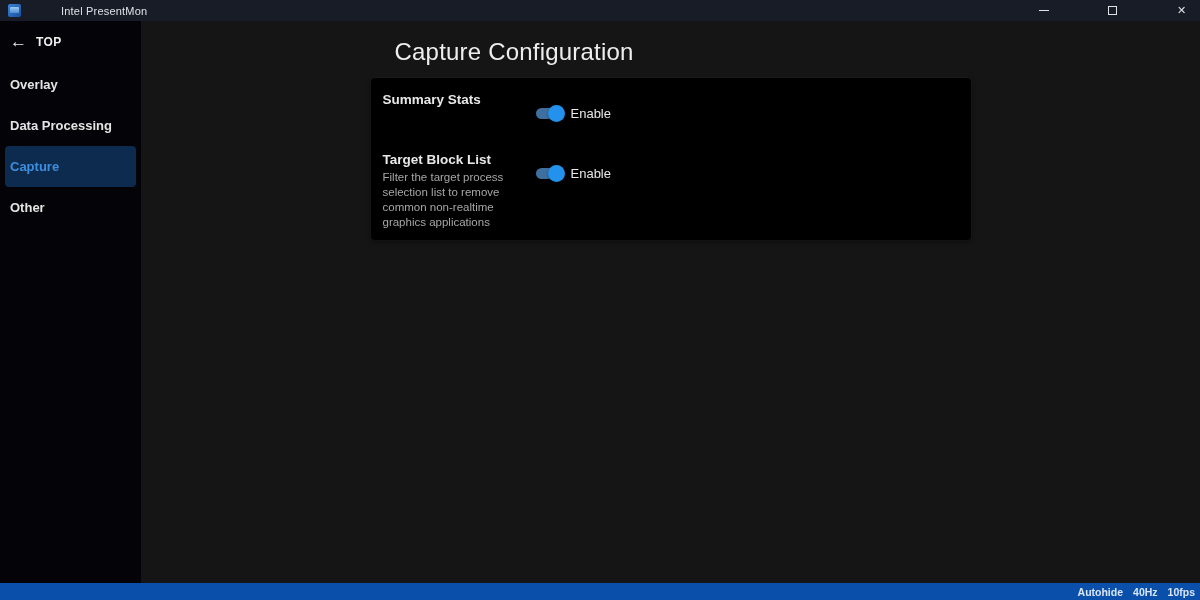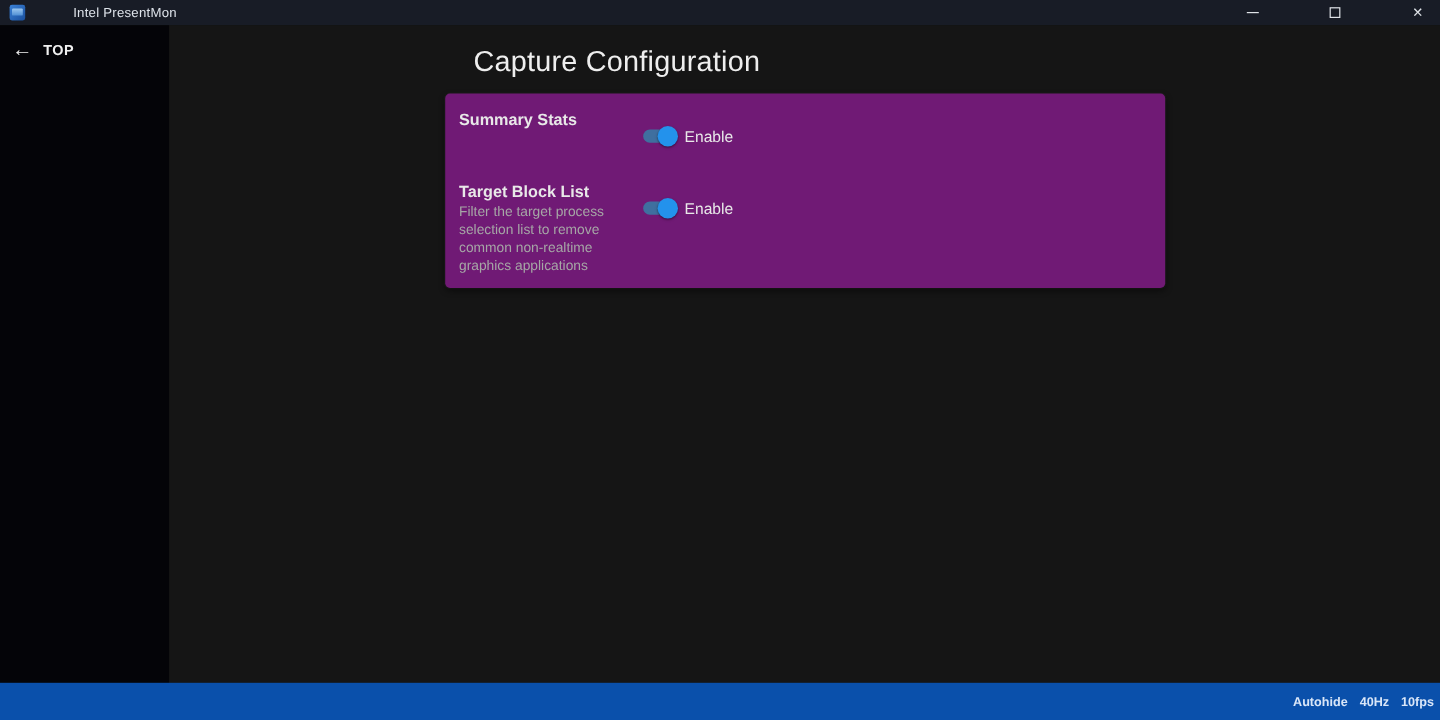--- a/index.html
+++ b/index.html
@@ -112,21 +112,21 @@
     margin: 0 auto;
   }
   .page-title {
     font-size: 24px;
     font-weight: normal;
     color: #eeeeee;
     margin: 17px 0 12px 24px;
     letter-spacing: 0.2px;
   }
   .card {
-    background: #701a75;
+    background: #000000;
     border-radius: 4px;
     box-shadow: 0 2px 5px rgba(0,0,0,0.45), 0 0 0 1px rgba(255,255,255,0.03);
     padding: 13px 12px 10px 12px;
   }
   .setting-row {
     display: flex;
     align-items: flex-start;
   }
   .setting-row + .setting-row { margin-top: 30px; }
   .setting-info { width: 153px; flex: 0 0 auto; }
@@ -172,21 +172,21 @@
   .switch-label {
     margin-left: 8px;
     font-size: 13px;
     color: #e8e8e8;
   }
 
   
   .statusbar {
     position: absolute;
     left: 0; bottom: 0;
-    width: 100%; height: 31px;
+    width: 100%; height: 17px;
     background: #0a50ab;
     display: flex;
     align-items: center;
     justify-content: flex-end;
     padding-right: 5px;
   }
   .status-item {
     font-size: 10.5px;
     font-weight: bold;
     color: #d9e6f8;
@@ -212,20 +212,34 @@
   </div>
 </div>
 
 <div class="app-body">
 
   <div class="sidebar">
     <div class="sidebar-header">
       <span class="back-arrow">←</span>
       <span class="sidebar-header-label">TOP</span>
     </div>
+    <div class="nav-list">
+      <div class="nav-item">
+        <span>Overlay</span>
+      </div>
+      <div class="nav-item">
+        <span>Data Processing</span>
+      </div>
+      <div class="nav-item active">
+        <span>Capture</span>
+      </div>
+      <div class="nav-item">
+        <span>Other</span>
+      </div>
+    </div>
   </div>
 
   <div class="main">
     <div class="content">
       <h1 class="page-title">Capture Configuration</h1>
 
       <div class="card">
 
         <div class="setting-row">
           <div class="setting-info">

